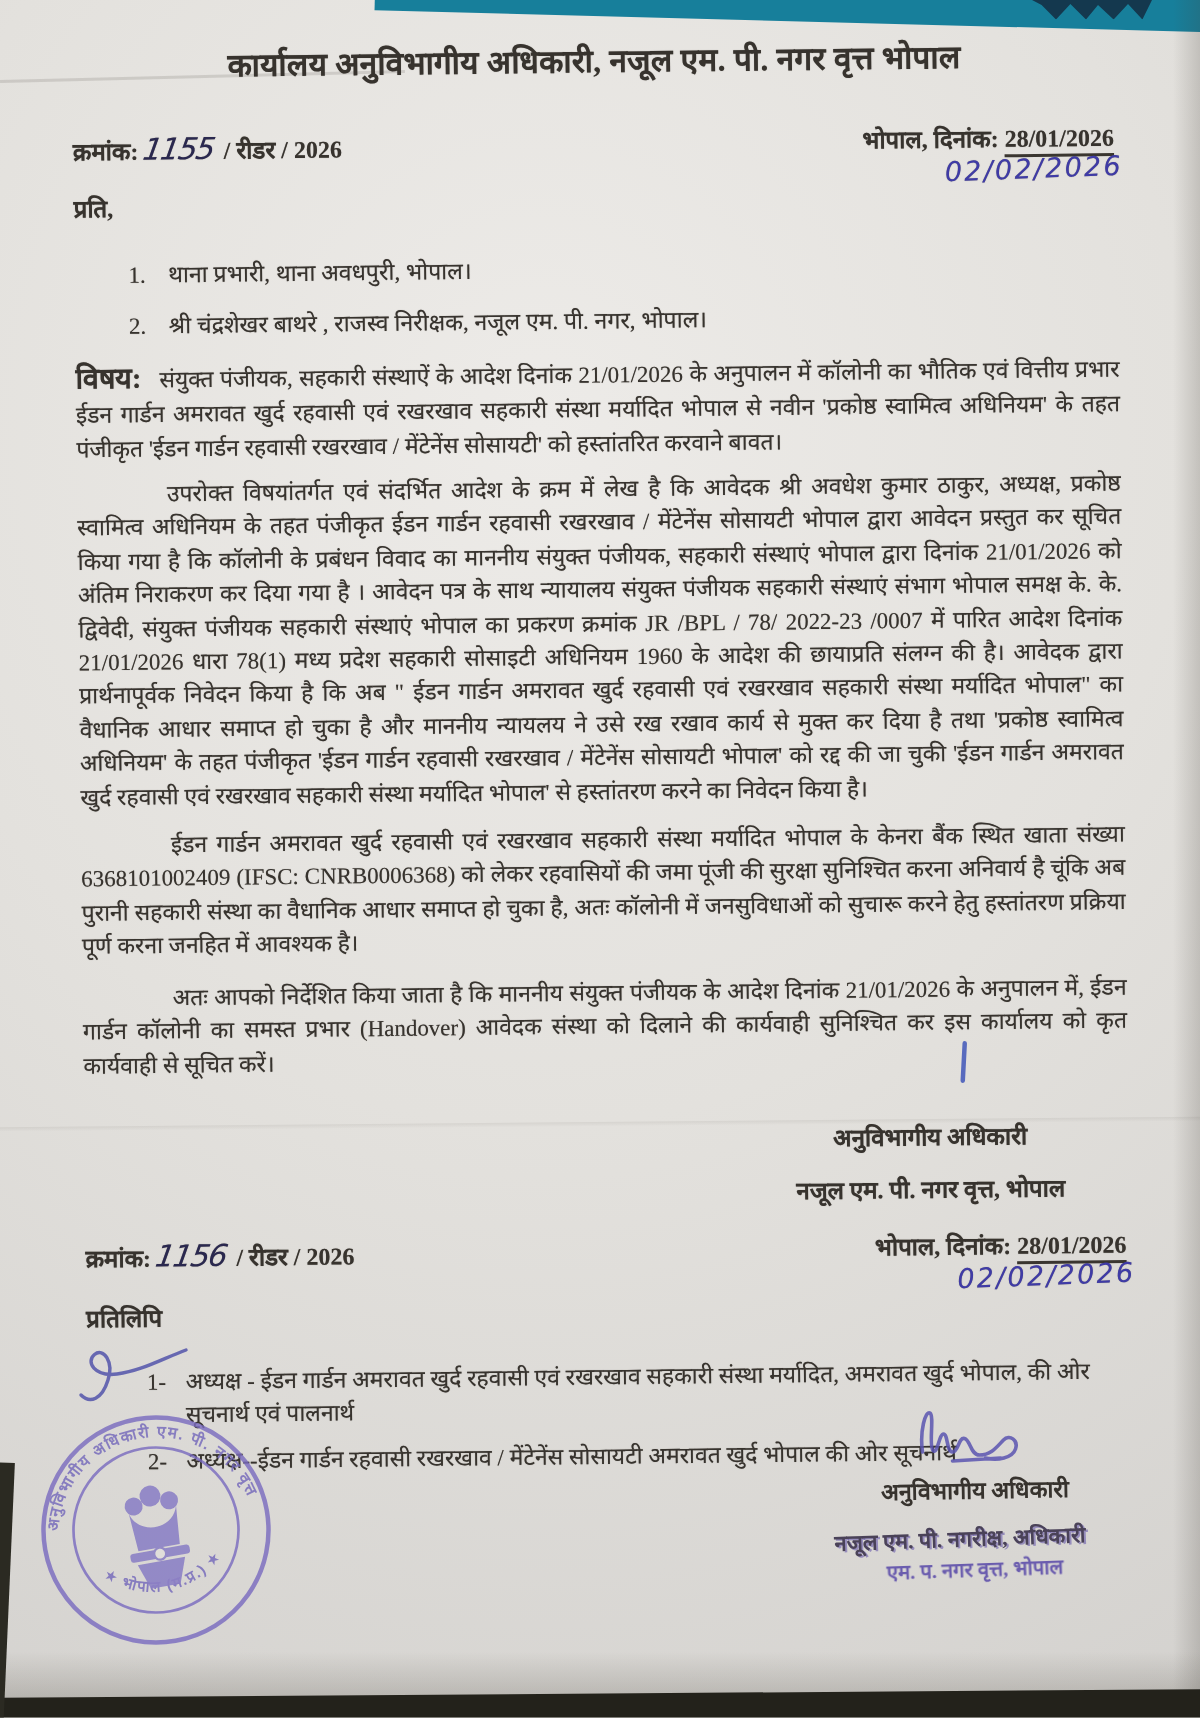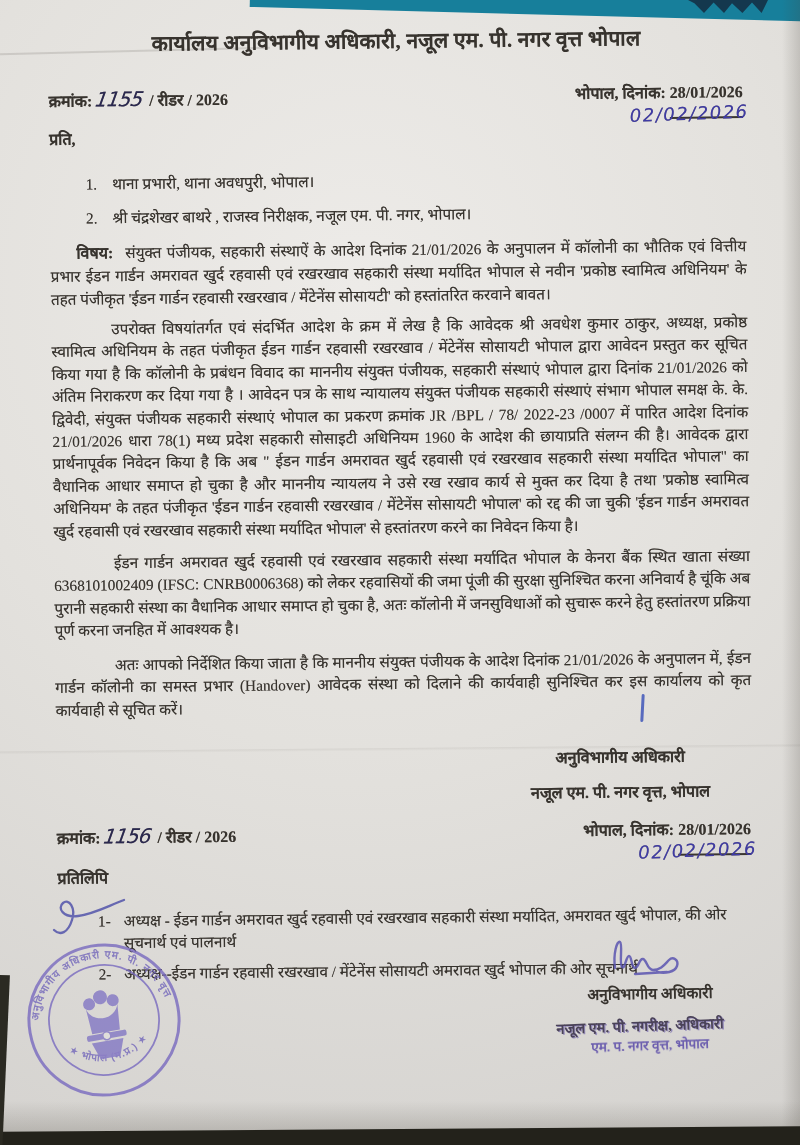--- a/index.html
+++ b/index.html
@@ -32,29 +32,29 @@
     padding:26px 50px 0 54px;transform:rotate(-.65deg);transform-origin:400px 570px;
     text-shadow:0 0 .5px rgba(62,56,50,.55);}
   .title{margin:0;text-align:center;font-size:21px;font-weight:bold;letter-spacing:.2px;line-height:30px;}
   .row{display:flex;justify-content:space-between;align-items:flex-start;}
   .ref-row{margin-top:28px;font-size:16px;font-weight:bold;}
   .ref-row2{margin-top:16px;font-size:16px;font-weight:bold;}
   .hand-number{display:inline-block;font-family:"DejaVu Sans","Liberation Sans",sans-serif;
     font-style:italic;font-weight:normal;font-size:20px;color:#2a284f;
     letter-spacing:-1px;transform:skewX(-10deg);margin:0 3px;}
   .dateline{position:relative;text-align:right;padding-right:2px;}
-  .date-underl{border-bottom:2px solid #3a3630;padding-bottom:16px;}
+  .date-underl{border-bottom:2px solid #3a3630;padding-bottom:1px;}
   .hand-date{position:absolute;right:-4px;top:22px;white-space:nowrap;
     font-family:"DejaVu Sans","Liberation Sans",sans-serif;font-style:italic;font-weight:normal;
     color:#3f3ba6;font-size:18px;letter-spacing:1.5px;transform:rotate(-1.5deg);}
   .to{margin-top:16px;font-size:16px;font-weight:bold;}
   .recipients{margin-top:24px;}
   .rec-item{display:flex;gap:15px;padding-left:36px;margin-bottom:13px;font-size:15.4px;line-height:21px;}
   .subject{margin:13px 0 0 0;font-size:15.3px;line-height:23px;text-align:justify;}
-  .subject b{margin-right:12px;font-size:16px;margin-left:26px;}
+  .subject b{margin-right:12px;font-size:19px;}
   .para{margin:10px 0 0 0;font-size:15.3px;line-height:22.4px;text-align:justify;text-indent:60px;}
   .p1{margin-top:8px;}
   .p3{margin-top:12px;}
   .sig1{margin-top:30px;margin-left:auto;margin-right:6px;width:252px;text-align:center;
     font-weight:bold;font-size:16px;}
   .sig1 .l2{margin-top:13px;}
   .copies-label{margin-top:18px;font-size:16px;font-weight:bold;}
   .copies{margin-top:22px;}
   .copy-item{display:flex;gap:13px;padding-left:40px;margin-bottom:9px;font-size:15.3px;line-height:22px;max-width:660px;}
 

